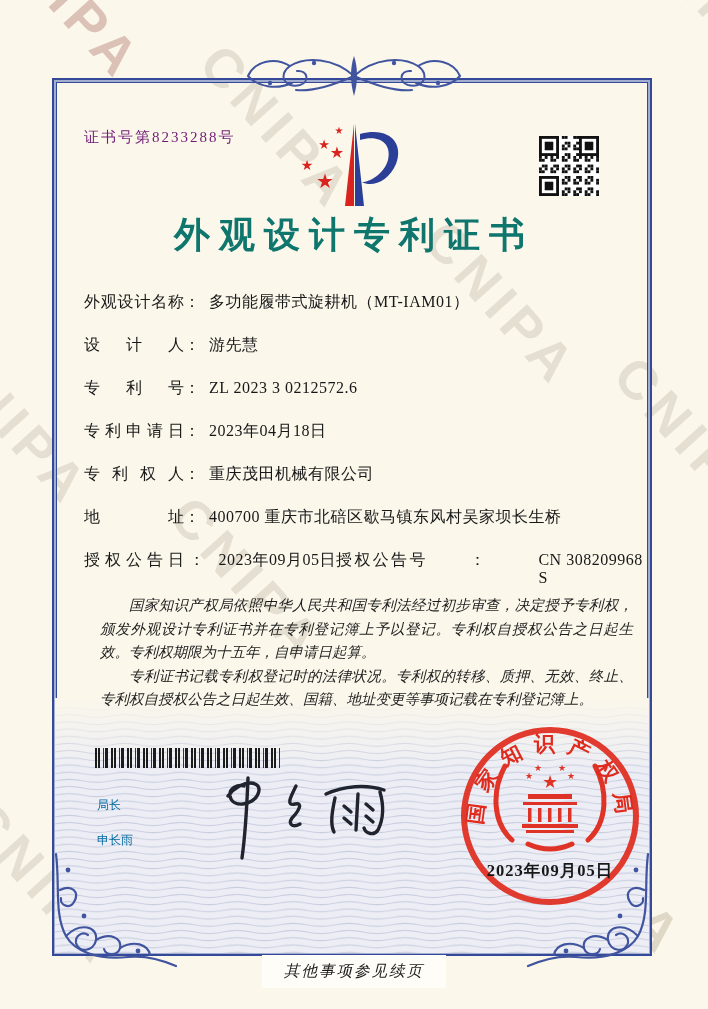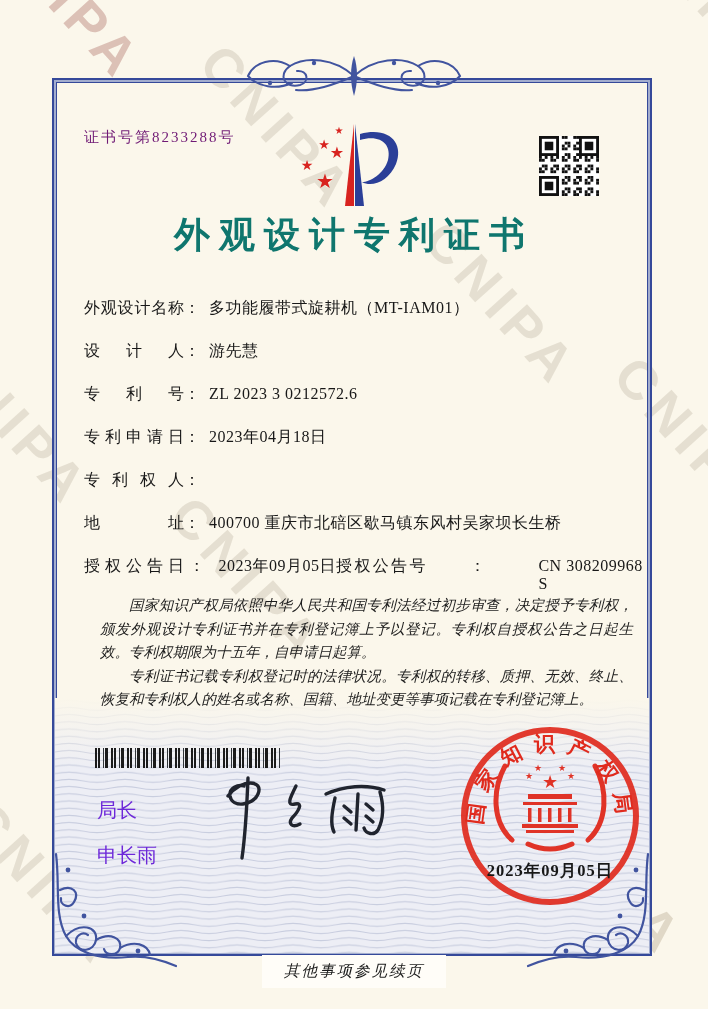--- a/index.html
+++ b/index.html
@@ -24,37 +24,37 @@
   .deco { position:absolute; }
 
   .cert-no { position:absolute; left:84px; top:128px; font-size:15px; letter-spacing:2px; color:#701a75; }
 
   .logo { position:absolute; left:292px; top:118px; }
   .qr { position:absolute; left:539px; top:136px; }
 
   .title { position:absolute; left:0; top:211px; width:708px; text-align:center;
            font-size:36px; font-weight:bold; letter-spacing:9px; color:#0f766e; }
 
-  .fields { position:absolute; left:84px; top:298px; width:560px; }
+  .fields { position:absolute; left:84px; top:292px; width:560px; }
   .frow { display:flex; align-items:baseline; font-size:16px; color:#181818; margin-bottom:21px; height:22px; }
   .flabel { display:inline-block; width:100px; text-align:justify; text-align-last:justify; }
   .fcolon { margin-right:9px; }
   .fvalue { letter-spacing:0.5px; }
   .pair1 { display:flex; align-items:baseline; width:271px;justify-content:space-between; }
   .pair2 { display:flex; align-items:baseline;gap:44px; }
 
   .body-text { position:absolute; left:84px; top:594px; width:549px; font-size:14.5px;
                line-height:23.5px; color:#1c1c1c; font-style:italic; }
   .body-text p { text-indent:2em; text-align:justify;margin-left:16px; }
 
   .barcode { position:absolute; left:95px; top:748px; width:186px; height:20px;
              background:repeating-linear-gradient(90deg,#1b1b1b 0 2px,transparent 2px 3px,#1b1b1b 3px 5px,transparent 5px 8px,#303438 8px 9px,transparent 9px 10px,#1b1b1b 10px 13px,transparent 13px 16px); }
 
   .signer { position:absolute; left:97px; top:797px; font-family:Liberation Mono, monospace;
-            font-size:20px; color:#6d28d9; }
+            font-size:12px; color:#0369a1; }
   .signer .line2 { margin-top:18px; }
   .signature { position:absolute; left:198px; top:768px; }
 
   .seal { position:absolute; left:450px; top:724px; }
   .seal-date { position:absolute; left:450px; top:860px; width:200px; text-align:center;
                font-size:16.5px; font-weight:bold; color:#181818; letter-spacing:1px; z-index:6; }
 
   .page-num { position:absolute; left:0; top:919px; width:708px; text-align:center;
               font-size:13px; color:#222; z-index:5; }
   .cont-note { position:absolute; left:50%; transform:translateX(-50%); top:955px;
@@ -295,20 +295,21 @@
       <span class="fvalue">ZL 2023 3 0212572.6</span>
     </div>
     <div class="frow">
       <span class="flabel">专利申请日</span>
         <span class="fcolon">：</span>
       <span class="fvalue">2023年04月18日</span>
     </div>
     <div class="frow">
       <span class="flabel">专利权人</span>
         <span class="fcolon">：</span>
+      <span class="fvalue">重庆茂田机械有限公司</span>
     </div>
     <div class="frow">
       <span class="flabel">地址</span>
         <span class="fcolon">：</span>
       <span class="fvalue">400700 重庆市北碚区歇马镇东风村吴家坝长生桥</span>
     </div>
     <div class="frow">
       <span class="pair1">
         <span class="flabel">授权公告日</span>
           <span class="fcolon">：</span>
@@ -317,21 +318,21 @@
       <span class="pair2">
         <span class="flabel">授权公告号</span>
           <span class="fcolon">：</span>
         <span class="fvalue">CN 308209968 S</span>
       </span>
     </div>
   </div>
 
   <div class="body-text">
     <p>国家知识产权局依照中华人民共和国专利法经过初步审查，决定授予专利权，颁发外观设计专利证书并在专利登记簿上予以登记。专利权自授权公告之日起生效。专利权期限为十五年，自申请日起算。</p>
-    <p>专利证书记载专利权登记时的法律状况。专利权的转移、质押、无效、终止、恢复和专利权人的姓名或名称、国籍、地址变更等事项记载在专利登记簿上。</p>
+    <p>专利证书记载专利权登记时的法律状况。专利权的转移、质押、无效、终止、专利权自授权公告之日起生效、国籍、地址变更等事项记载在专利登记簿上。</p>
   </div>
 
   <div class="barcode"></div>
 
   <div class="signer">
     <div>局长</div>
     <div class="line2">申长雨</div>
   </div>
   <svg class="signature" width="210" height="100" viewBox="0 0 210 100" aria-hidden="true">
     <g stroke="#20242e" stroke-width="3.4" fill="none" stroke-linecap="round" stroke-linejoin="round">

